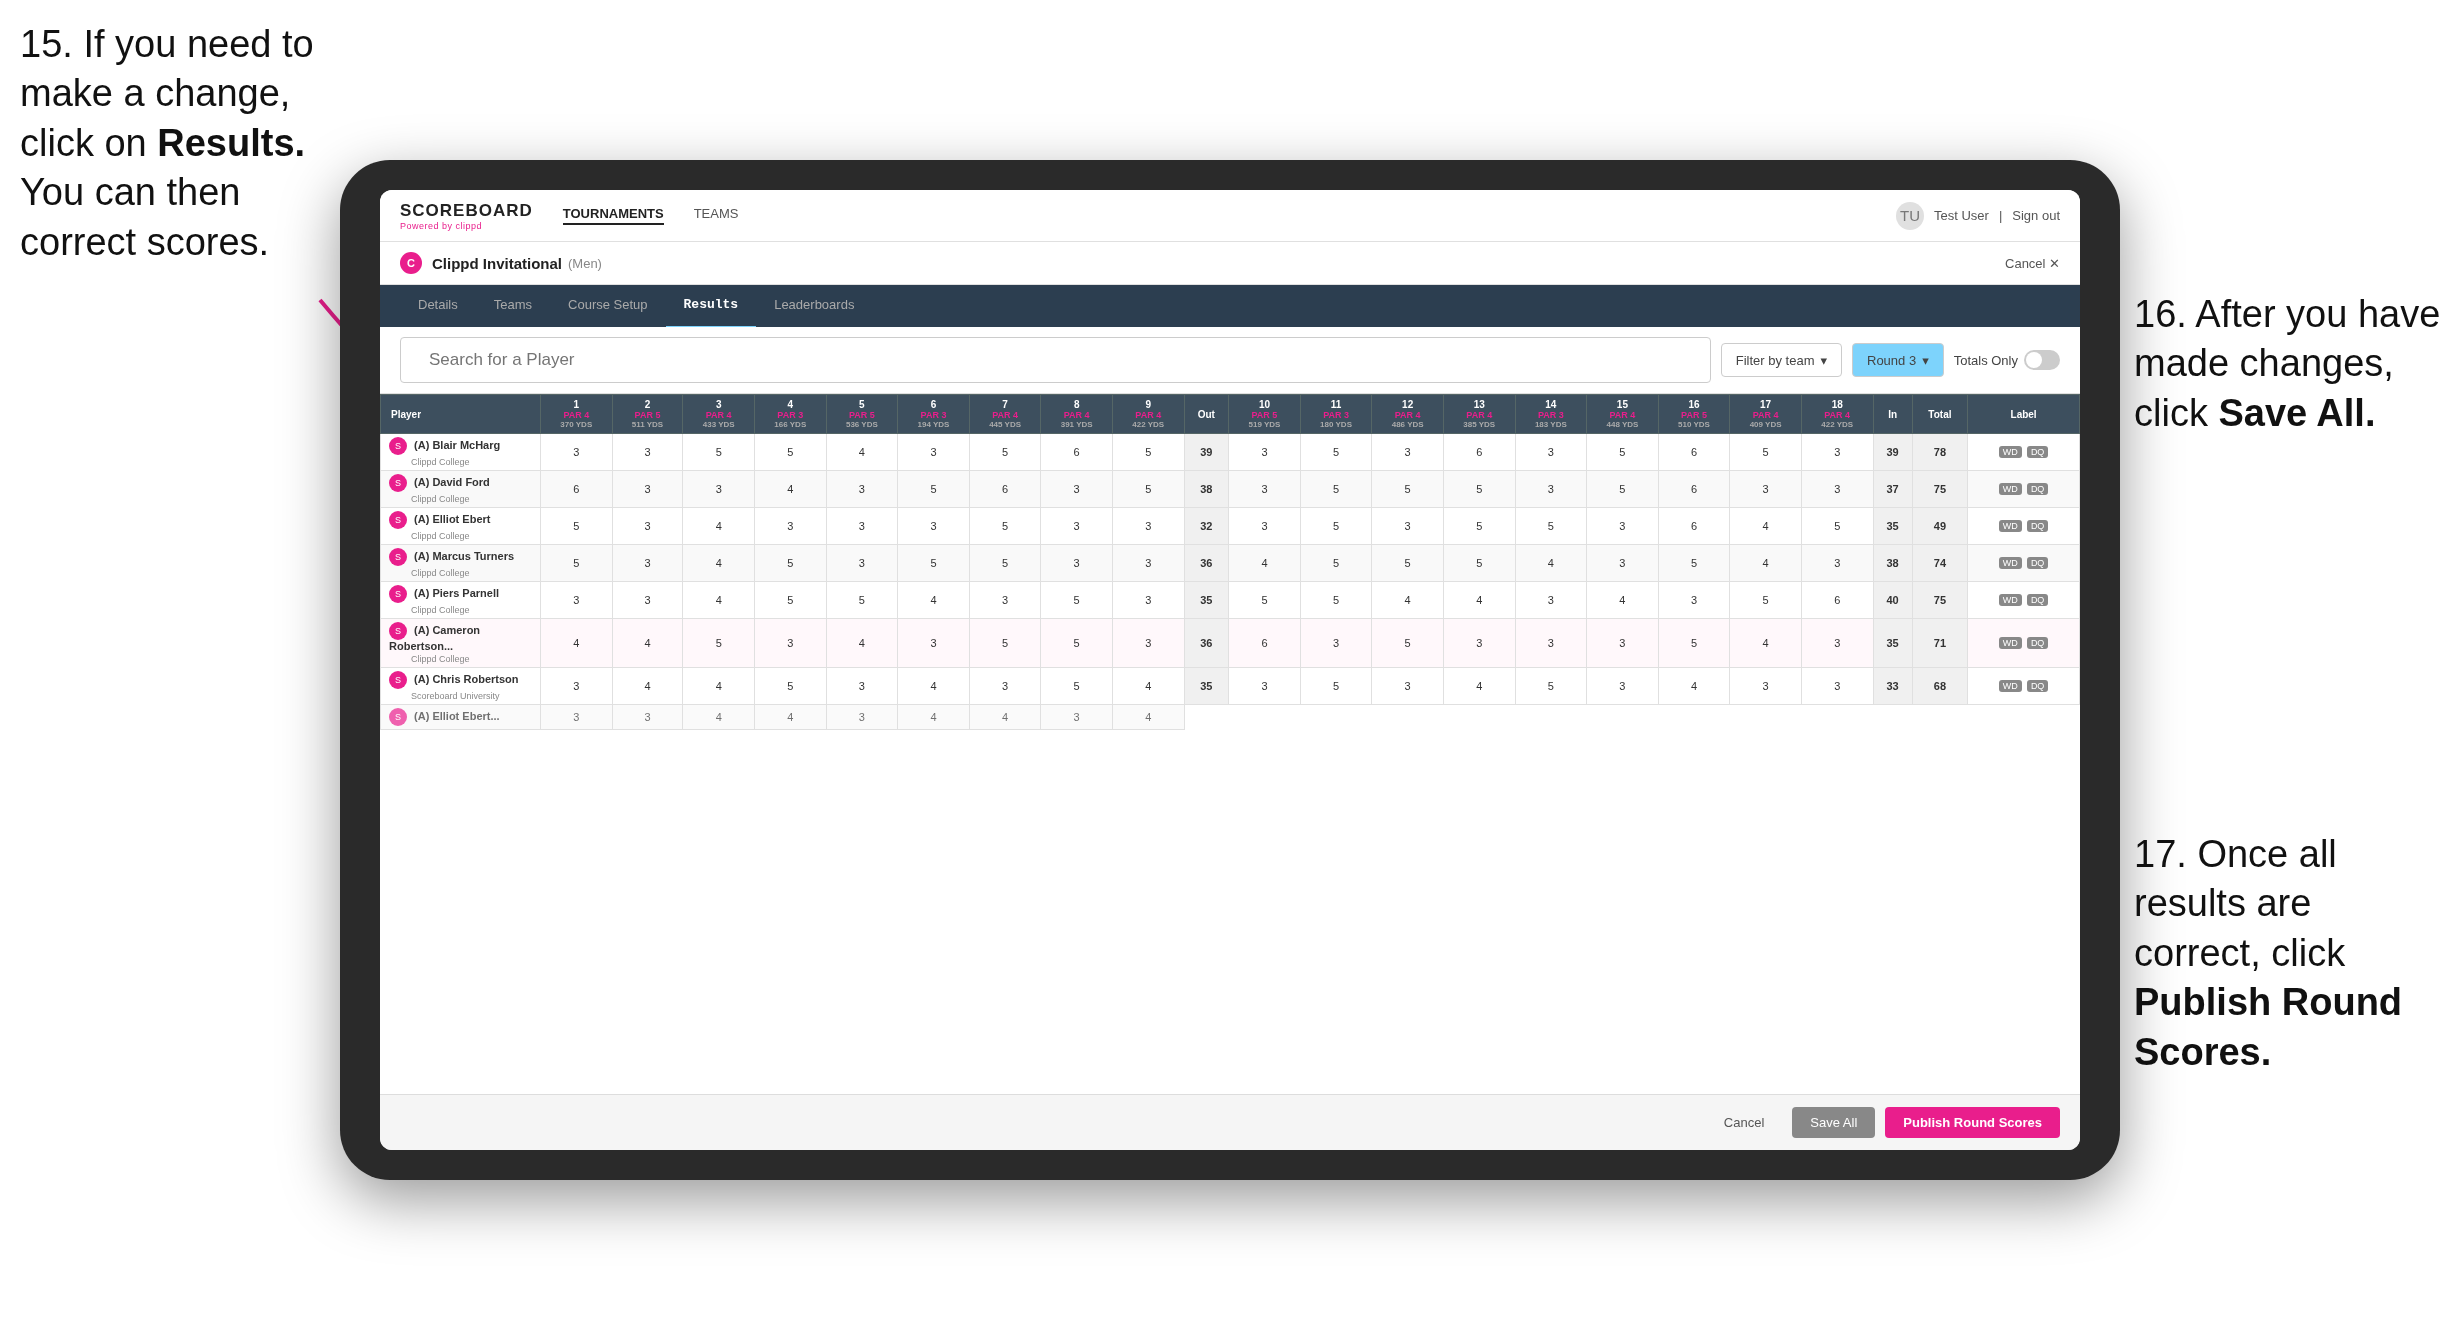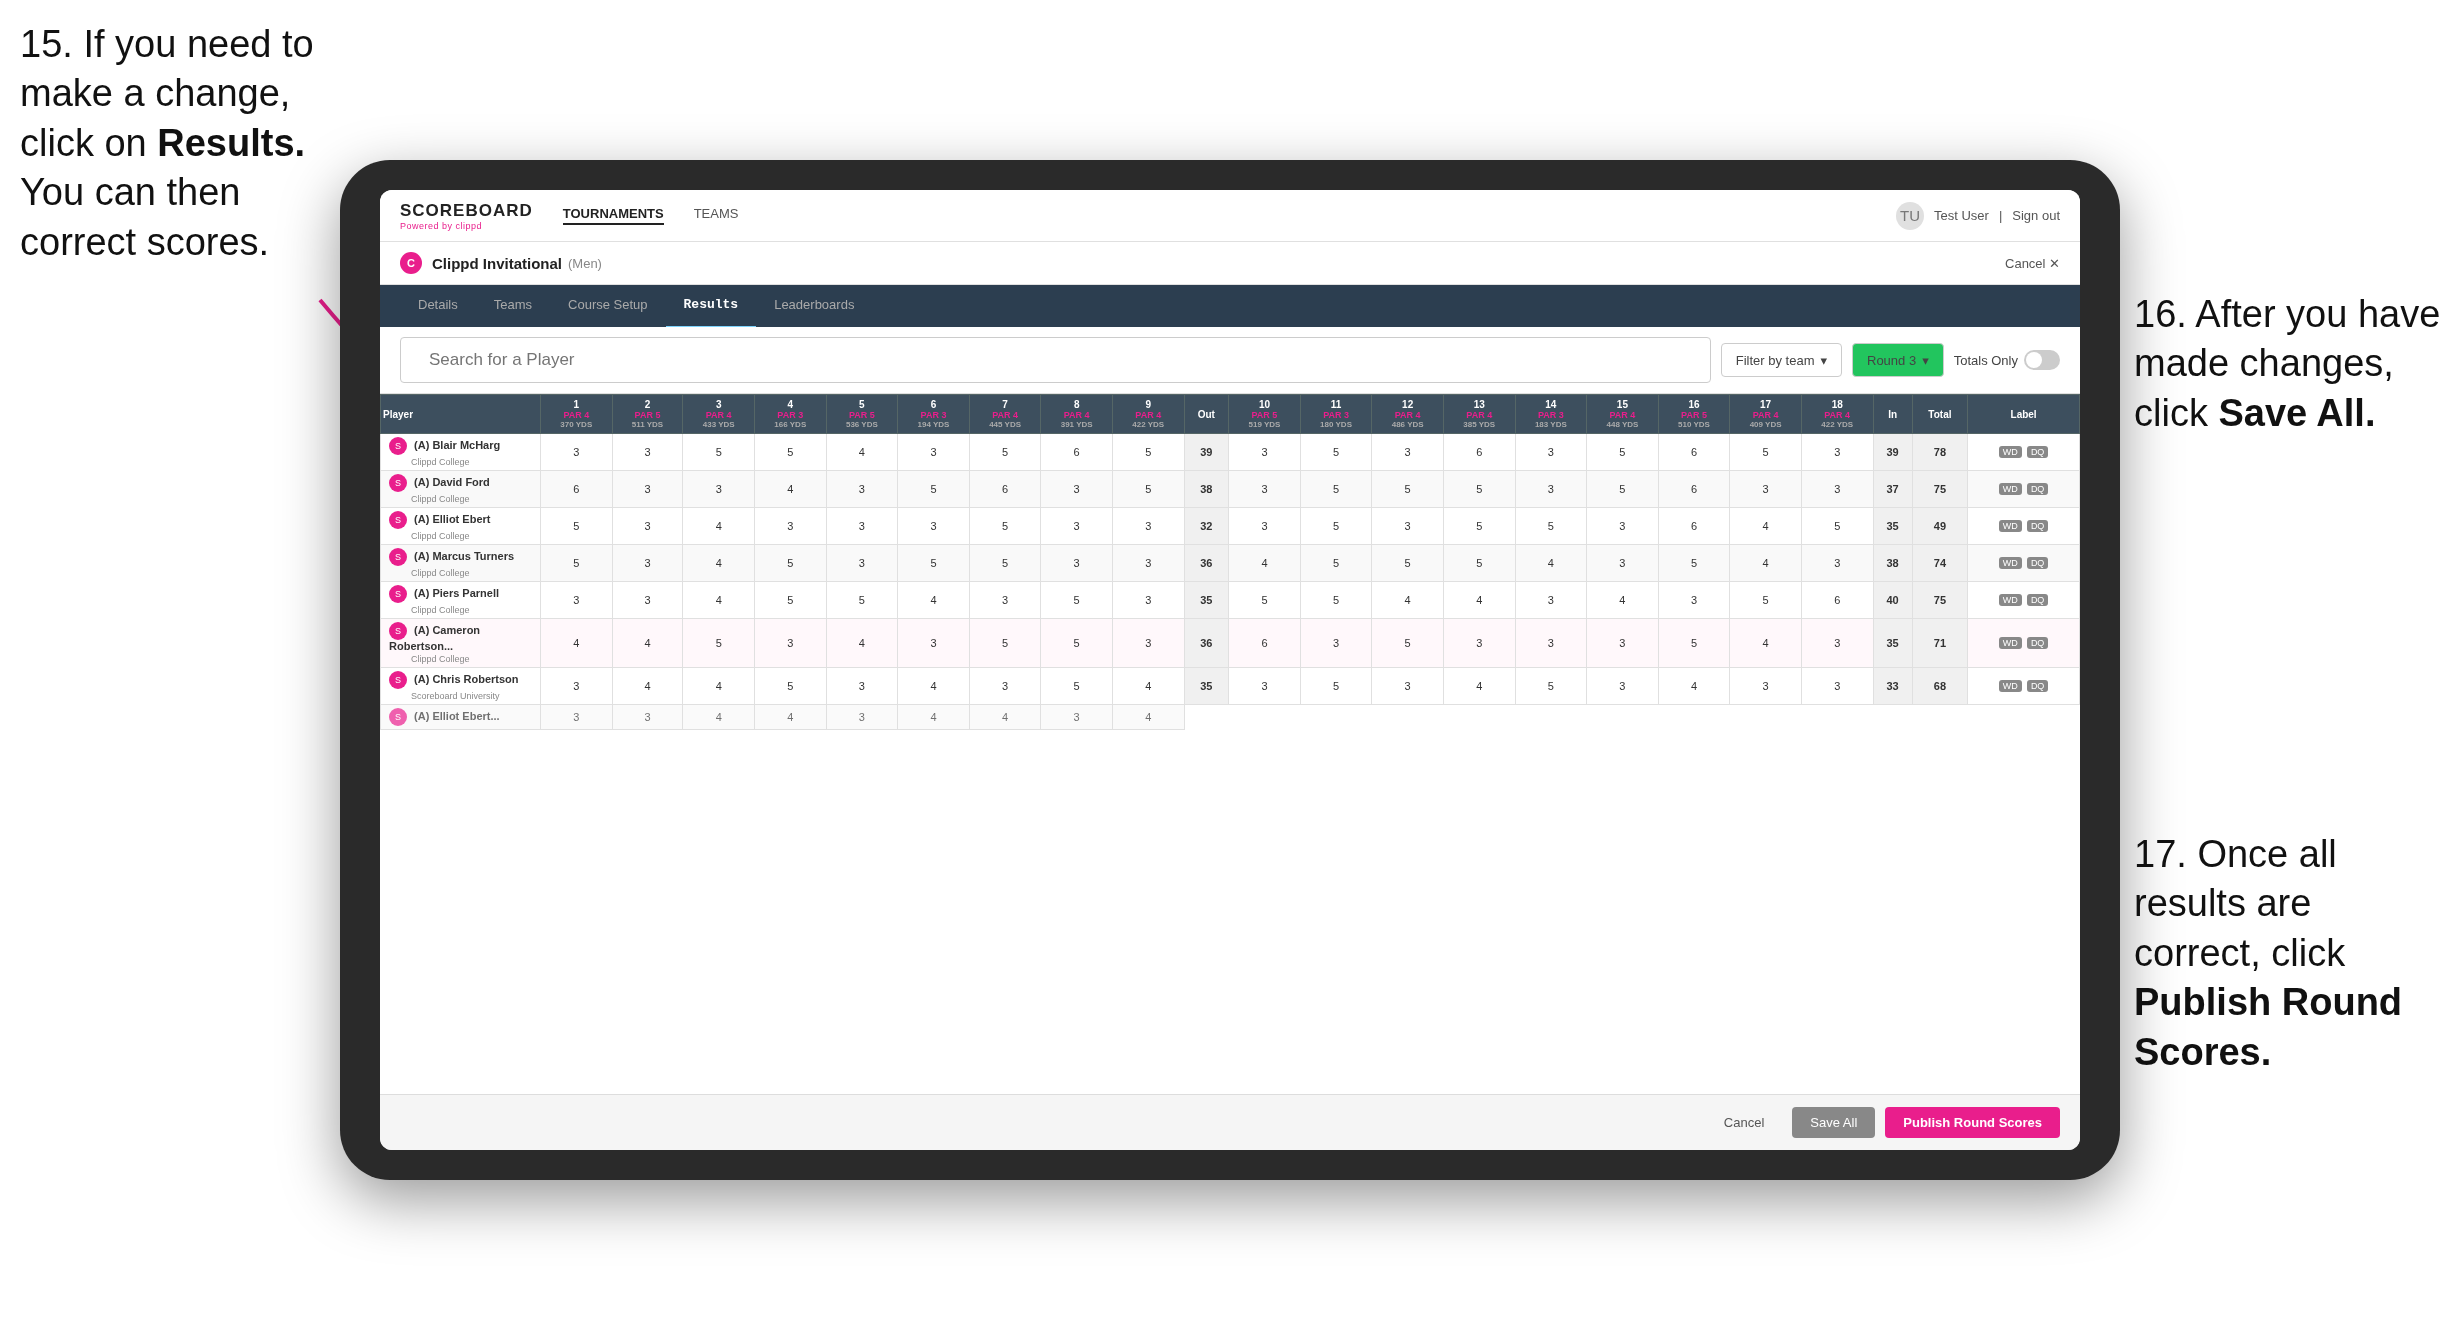--- a/index.html
+++ b/index.html
@@ -247,21 +247,21 @@
       display: flex;
       align-items: center;
       gap: 6px;
       color: #444;
     }
     .round-btn {
       height: 34px;
       padding: 0 14px;
       border: 1px solid #ccc;
       border-radius: 4px;
-      background: #22c55e;
+      background: #7dd3fc;
       font-size: 13px;
       cursor: pointer;
       display: flex;
       align-items: center;
       gap: 6px;
       color: #444;
     }
     .totals-toggle {
       display: flex;
       align-items: center;
@@ -304,21 +304,21 @@
       color: #ffffff;
       padding: 4px 3px;
       text-align: center;
       font-weight: 600;
       font-size: 10px;
       border: 1px solid #566;
       white-space: nowrap;
     }
     .score-table th.player-col {
       text-align: left;
-      padding-left: 2px;
+      padding-left: 10px;
       width: 160px;
     }
     .score-table th .par-label {
       color: #e91e8c;
       font-size: 9px;
       display: block;
     }
     .score-table th .yds-label {
       color: #aaa;
       font-size: 8px;

